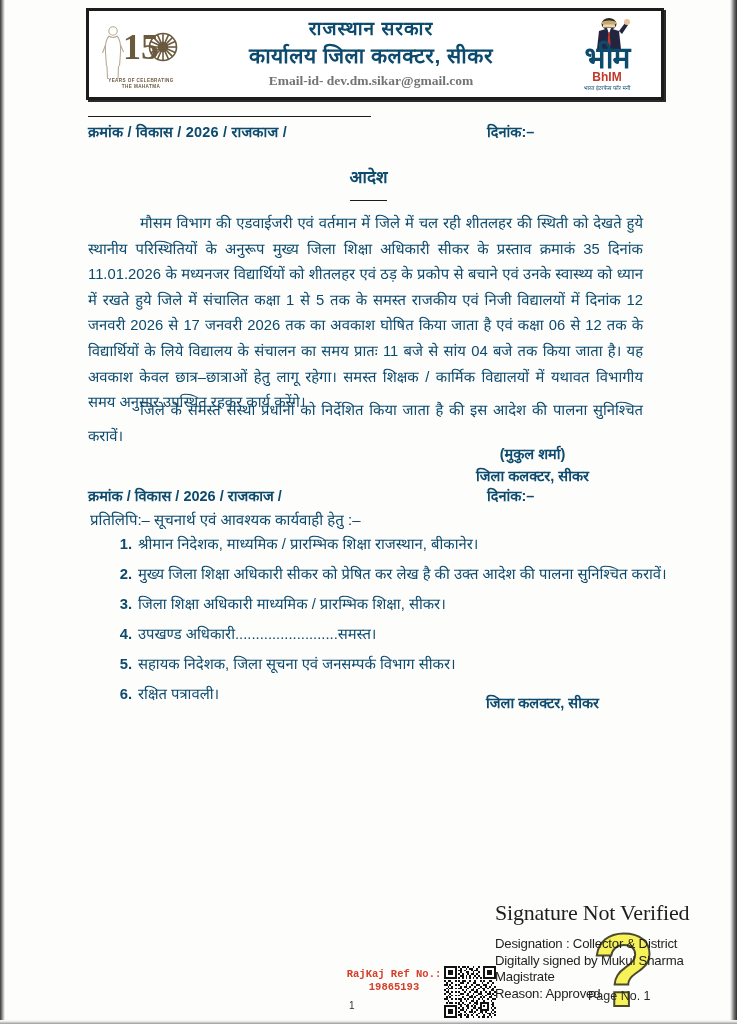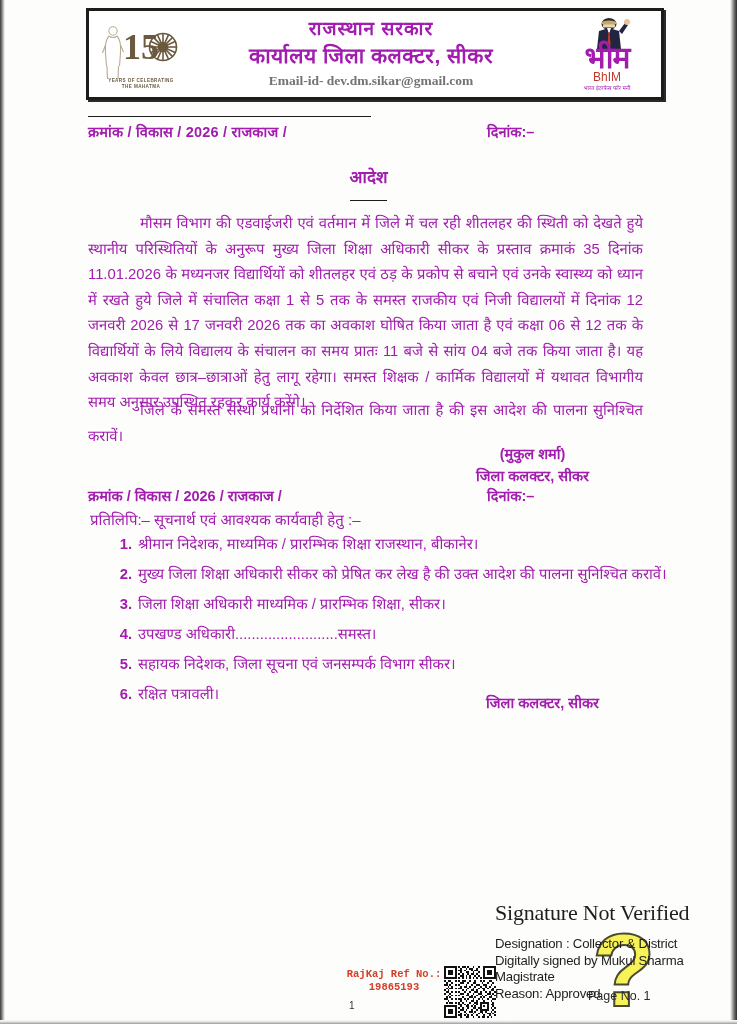--- a/index.html
+++ b/index.html
@@ -92,21 +92,21 @@
     color: #1a2e7a;
     line-height: 30px;
     letter-spacing: -1px;
   }
   .bhim-latin {
     position: absolute;
     left: 0; top: 55px;
     width: 96px;
     text-align: center;
     font-size: 12px;
-    font-weight: normal;
+    font-weight: bold;
     color: #c0392b;
     font-family: "Liberation Sans", sans-serif;
   }
   .bhim-sub {
     position: absolute;
     left: 0; top: 69px;
     width: 96px;
     text-align: center;
     font-size: 5.5px;
     color: #1a2e7a;
@@ -139,21 +139,21 @@
     font-size: 13.5px;
     font-weight: bold;
     color: #737373;
     line-height: 20px;
     margin-top: 1px;
   }
 
   
   .devan {
     font-family: "Liberation Sans", sans-serif;
-    color: #a21caf;
+    color: #0c4a6e;
   }
 
   #ref-rule {
     position: absolute;
     left: 88px; top: 116px;
     width: 283px; height: 0;
     border-top: 1.5px solid #1c1c1c;
   }
   #ref-line-1 {
     position: absolute;

